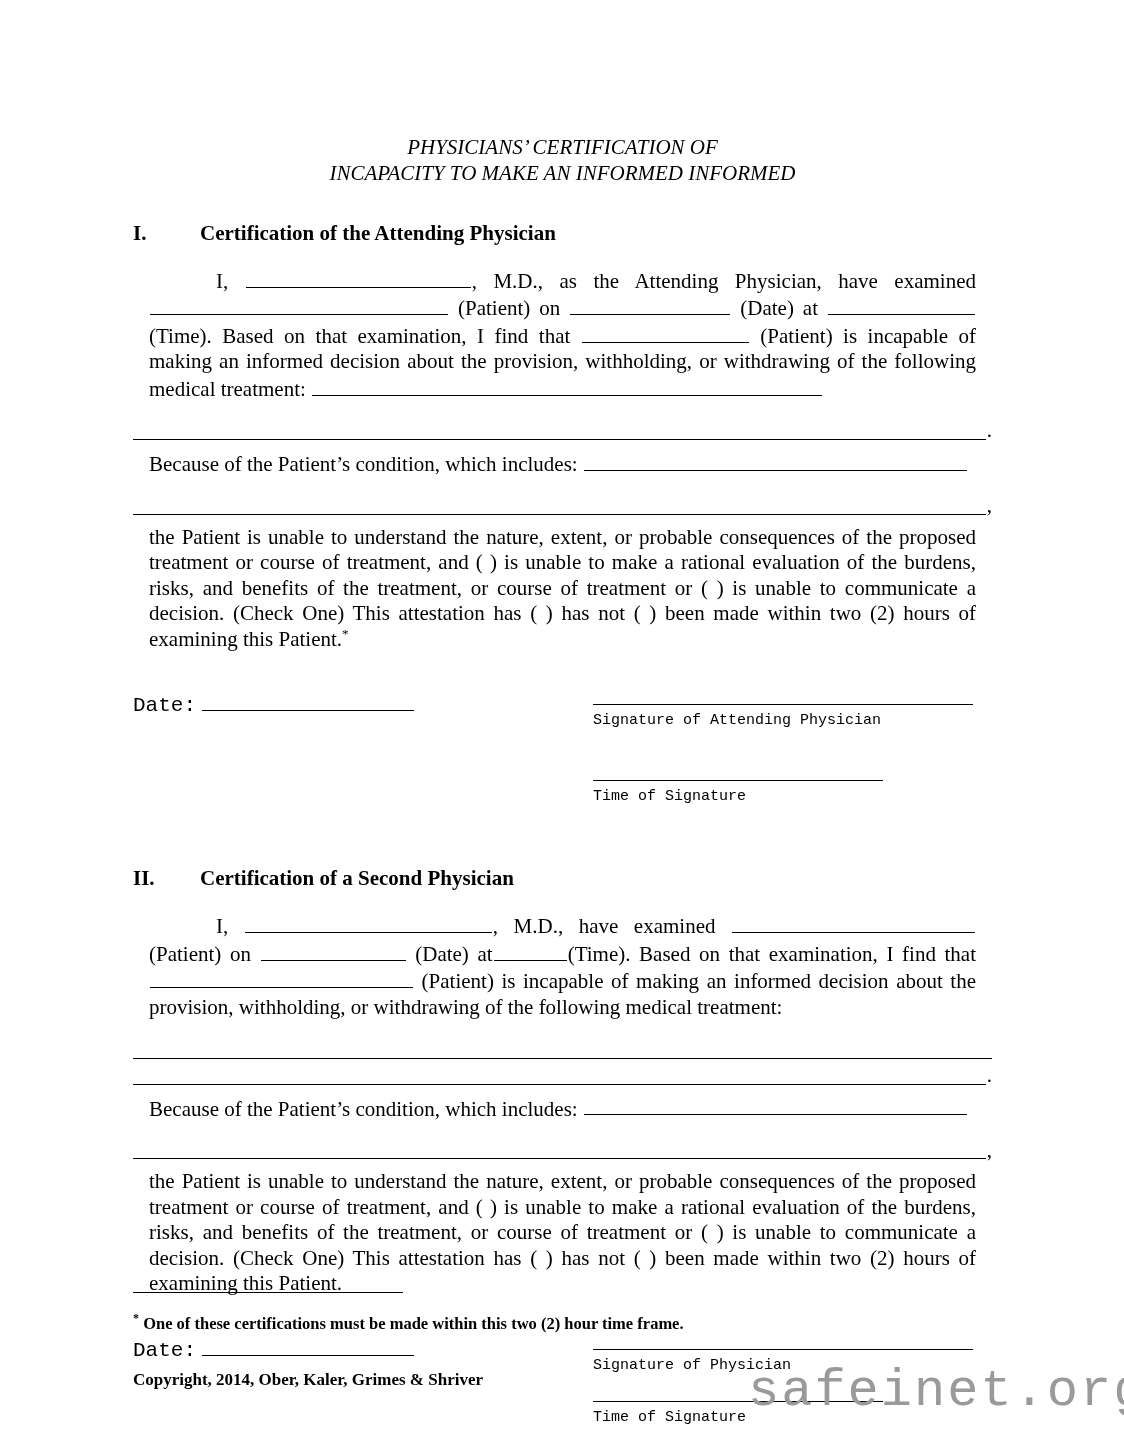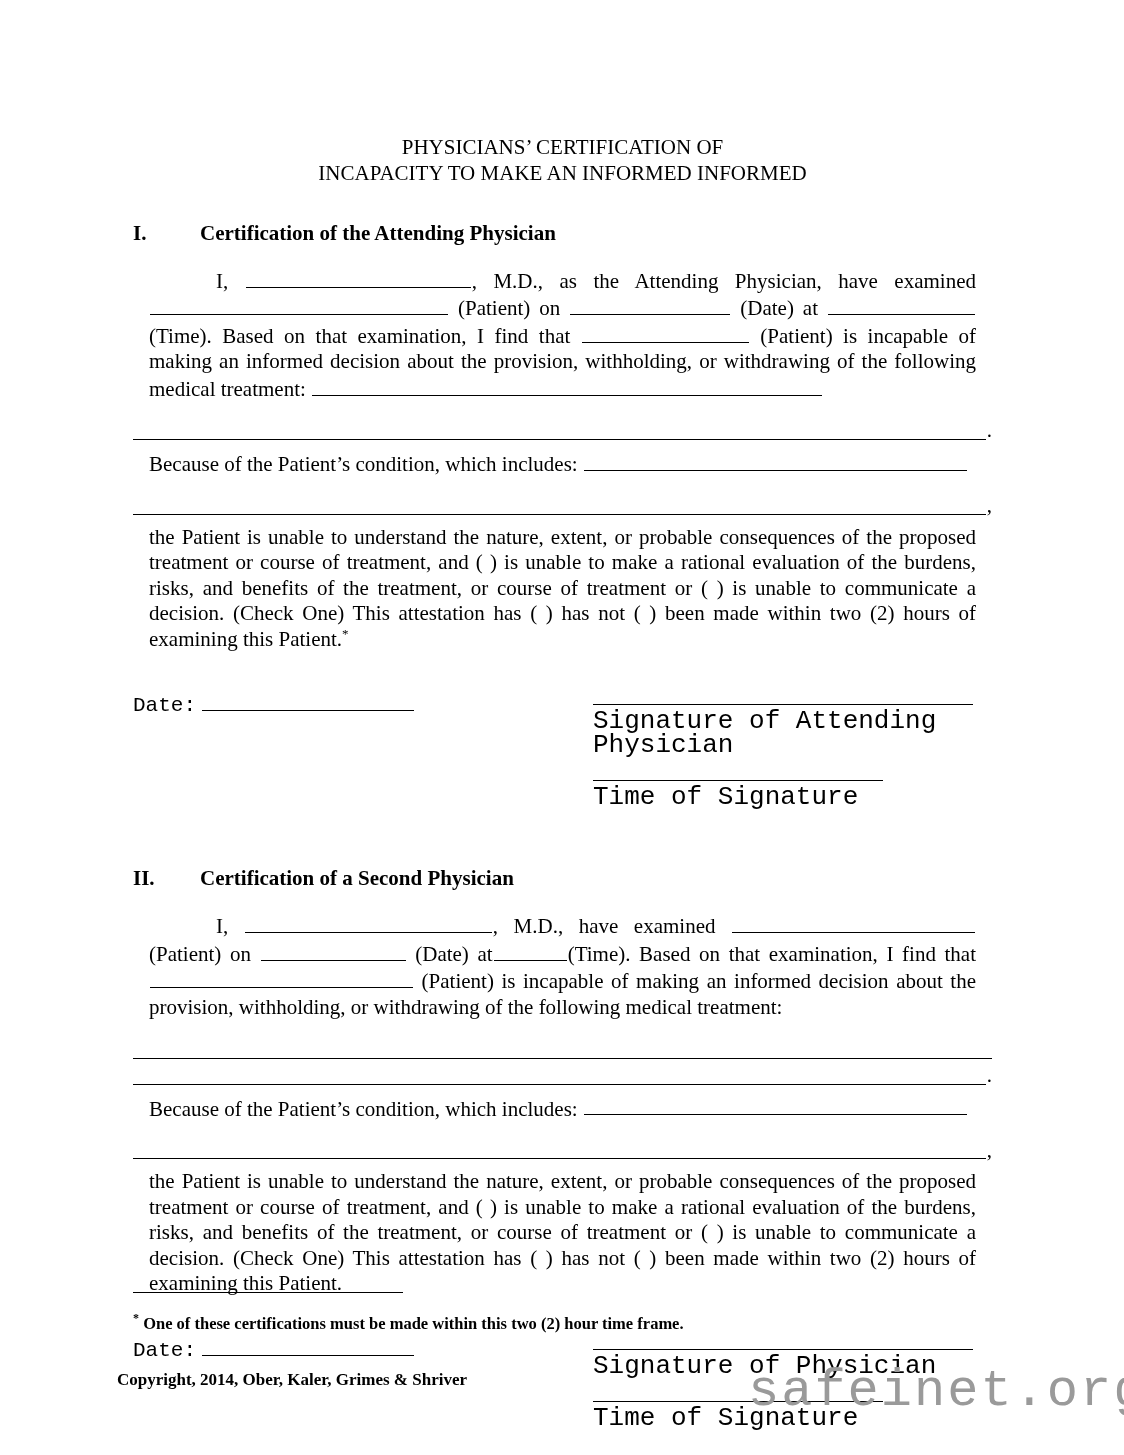--- a/index.html
+++ b/index.html
@@ -25,21 +25,21 @@
     width: 859px;
   }
 
   
   .doc-title {
     text-align: center;
     font-size: 21px;
     line-height: 26px;
     margin-top: 134px;
   }
-  .doc-title .line { display: block; }
+  .doc-title .line { display: block; font-style: italic; }
 
   
   .section-head {
     display: flex;
     font-weight: bold;
     font-size: 21px;
     line-height: 24px;
   }
   .section-head .numeral {
     width: 67px;
@@ -112,21 +112,21 @@
     width: 212px;
     height: 0.95em;
     margin-left: 6px;
   }
   .sig-right { position: absolute; }
   .sig-line {
     border-bottom: 1.5px solid #000;
     height: 0;
   }
   .sig-label {
-    font-size: 26px;
+    font-size: 15px;
     line-height: 24px;
     padding-top: 4px;
   }
 
   
   .footnote-rule {
     position: absolute;
     border-bottom: 1.5px solid #000;
     width: 270px;
     height: 0;
@@ -279,17 +279,17 @@
         <div class="sig-line"></div>
         <div class="sig-label">Time of Signature</div>
       </div>
     </div>
 
   </div>
 
   <div class="footnote-rule" style="left:133px; top:1292px;"></div>
   <div class="footnote-text" style="left:133px; top:1308px;font-weight:bold;"><span class="fn-mark">*</span> <span>One of these certifications must be made within this two (2) hour time frame.</span></div>
 
-  <div class="copyright" style="left:117px; top:1370px;">Copyright, 2014, Ober, Kaler, Grimes &amp; Shriver</div>
+  <div class="copyright" style="left:133px; top:1370px;">Copyright, 2014, Ober, Kaler, Grimes &amp; Shriver</div>
 
   <div class="watermark" style="left:748px; top:1362px;">safeinet.org</div>
 
 </div>
 
 </body></html>

